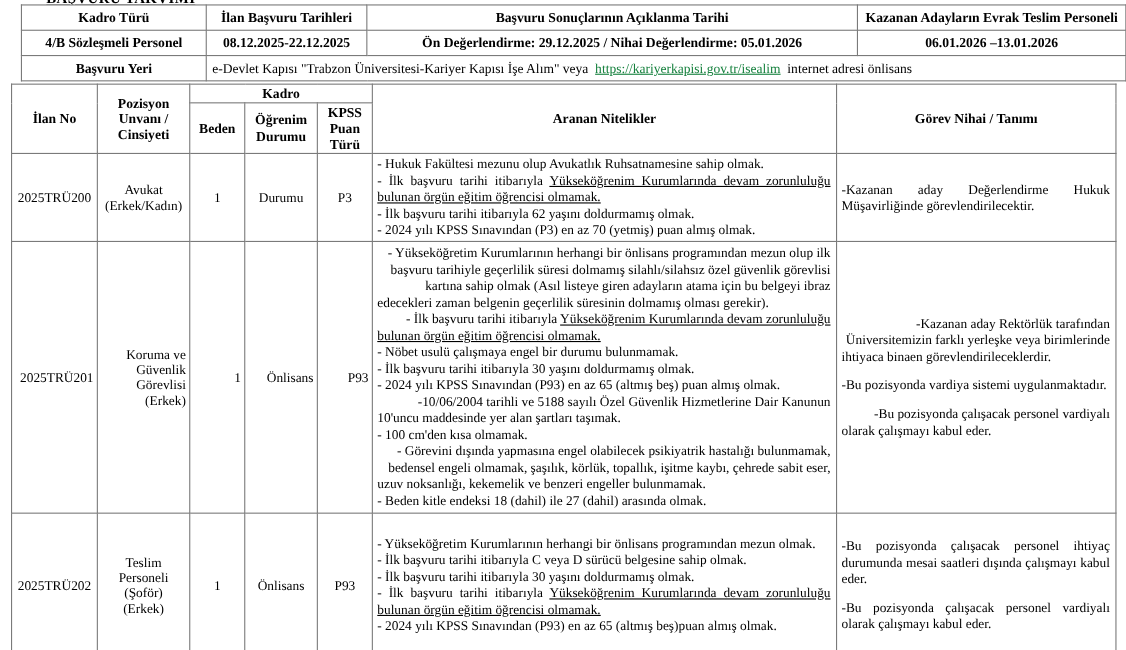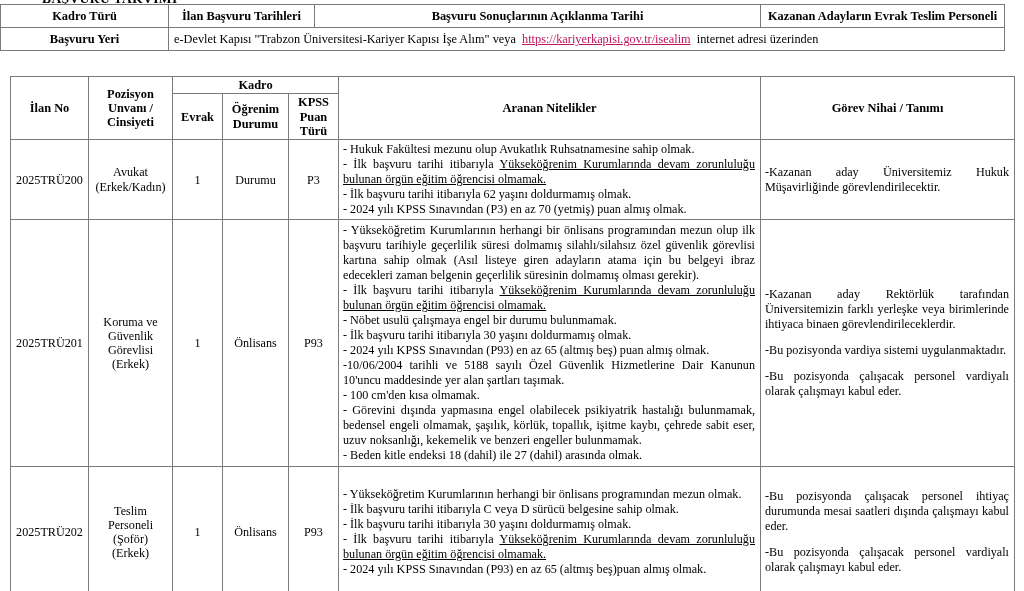--- a/index.html
+++ b/index.html
@@ -48,40 +48,40 @@
     padding: 1px 3px;
     vertical-align: middle;
     font-weight: normal;
     font-size: 12.1px;
     line-height: 1.16;
   }
 
   
   .calendar-table {
     position: absolute;
-    left: 0;
+    left: 19px;
     top: 4px;
   }
   .calendar-table td {
     text-align: center;
     font-weight: bold;
     font-size: 12.4px;
     height: 20px;
   }
   .calendar-table td.two-line {
     line-height: 1.18;
   }
   .calendar-table td.apply-place-value {
     text-align: left;
     font-weight: normal;
     font-size: 12.3px;
     padding-left: 5px;
   }
   .link {
-    color: #be185d;
+    color: #15803d;
     text-decoration: underline;
   }
 
   
   .positions-table {
     position: absolute;
     left: 10px;
     top: 76px;
   }
   .positions-table th {
@@ -125,21 +125,21 @@
   .w-ilanno   { width: 78px; }
   .w-pozisyon { width: 84px; }
   .w-adet     { width: 50px; }
   .w-ogrenim  { width: 66px; }
   .w-kpss     { width: 50px; }
   .w-nitelik  { width: 422px; }
   .w-gorev    { width: 254px; }
 
   
   .row-1 td { height: 70px; }
-  .row-2 td { height: 242px; }
+  .row-2 td { height: 242px; text-align: right; }
   .row-3 td { height: 126px; }
 </style>
 </head>
 <body>
 
 <div class="page">
 
   <div class="doc-heading">BAŞVURU TAKVİMİ</div>
 
   <table class="calendar-table">
@@ -150,25 +150,31 @@
       <col style="width:244px">
     </colgroup>
     <tbody>
       <tr>
         <td class="two-line">Kadro Türü</td>
         <td class="two-line">İlan Başvuru Tarihleri</td>
         <td class="two-line">Başvuru Sonuçlarının Açıklanma Tarihi</td>
         <td class="two-line">Kazanan Adayların Evrak Teslim Personeli</td>
       </tr>
       <tr>
+        <td>4/B Sözleşmeli Personel</td>
+        <td>08.12.2025-22.12.2025</td>
+        <td>Ön Değerlendirme: 29.12.2025  / Nihai Değerlendirme: 05.01.2026</td>
+        <td>06.01.2026 –13.01.2026</td>
+      </tr>
+      <tr>
         <td>Başvuru Yeri</td>
         <td class="apply-place-value" colspan="3">
           <span>e-Devlet Kapısı "Trabzon Üniversitesi-Kariyer Kapısı İşe Alım" veya</span>
           <span>&nbsp;</span><a class="link" href="#">https://kariyerkapisi.gov.tr/isealim</a><span>&nbsp;</span>
-          <span>internet adresi üzerinden</span>
+          <span>internet adresi önlisans</span>
         </td>
       </tr>
     </tbody>
   </table>
 
   <table class="positions-table">
     <colgroup>
       <col class="w-ilanno">
       <col class="w-pozisyon">
       <col class="w-adet">
@@ -179,21 +185,21 @@
     </colgroup>
     <thead>
       <tr>
         <th rowspan="2">İlan No</th>
         <th rowspan="2">Pozisyon Unvanı / Cinsiyeti</th>
         <th colspan="3">Kadro</th>
         <th rowspan="2">Aranan Nitelikler</th>
         <th rowspan="2">Görev Nihai / Tanımı</th>
       </tr>
       <tr>
-        <th>Evrak</th>
+        <th>Beden</th>
         <th>Öğrenim Durumu</th>
         <th>KPSS Puan Türü</th>
       </tr>
     </thead>
     <tbody id="positions-body">
         <tr class="row-1">
           <td class="col-center">2025TRÜ200</td>
           <td class="col-center">
             <div>Avukat</div>
             <div>(Erkek/Kadın)</div>
@@ -201,21 +207,21 @@
           <td class="col-center">1</td>
           <td class="col-center">Durumu</td>
           <td class="col-center">P3</td>
           <td class="qual-cell">
             <div class="qual-line">- Hukuk Fakültesi mezunu olup Avukatlık Ruhsatnamesine sahip olmak.</div>
             <div class="qual-line"><span>- İlk başvuru tarihi itibarıyla </span><span class="u">Yükseköğrenim Kurumlarında devam zorunluluğu bulunan örgün eğitim öğrencisi olmamak.</span></div>
             <div class="qual-line">- İlk başvuru tarihi itibarıyla 62 yaşını doldurmamış olmak.</div>
             <div class="qual-line">- 2024 yılı KPSS Sınavından (P3) en az 70 (yetmiş) puan almış olmak.</div>
           </td>
           <td class="duty-cell">
-            <div class="duty-line">-Kazanan aday Üniversitemiz Hukuk Müşavirliğinde görevlendirilecektir.</div>
+            <div class="duty-line">-Kazanan aday Değerlendirme Hukuk Müşavirliğinde görevlendirilecektir.</div>
           </td>
         </tr>
         <tr class="row-2">
           <td class="col-center">2025TRÜ201</td>
           <td class="col-center">
             <div>Koruma ve Güvenlik Görevlisi</div>
             <div>(Erkek)</div>
           </td>
           <td class="col-center">1</td>
           <td class="col-center">Önlisans</td>

